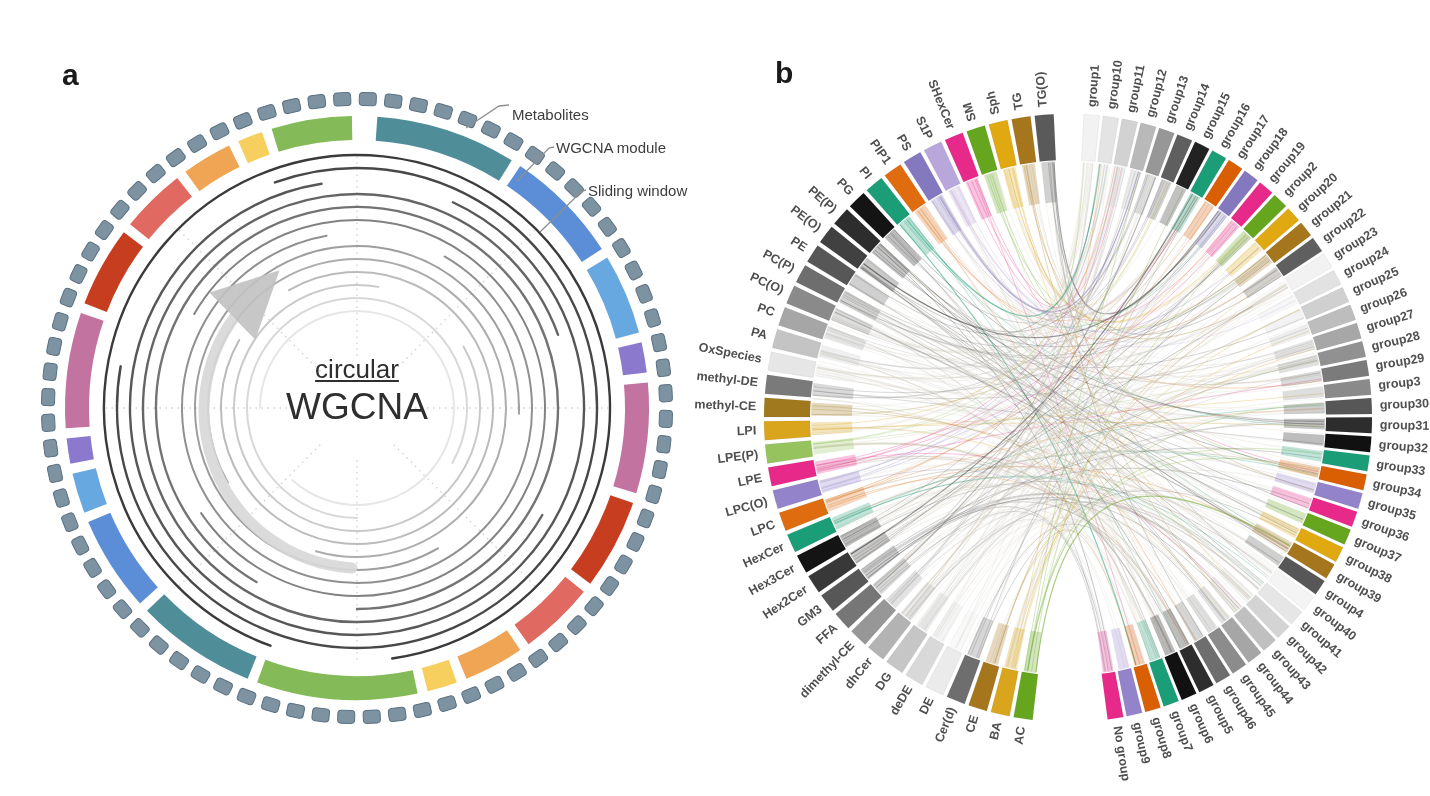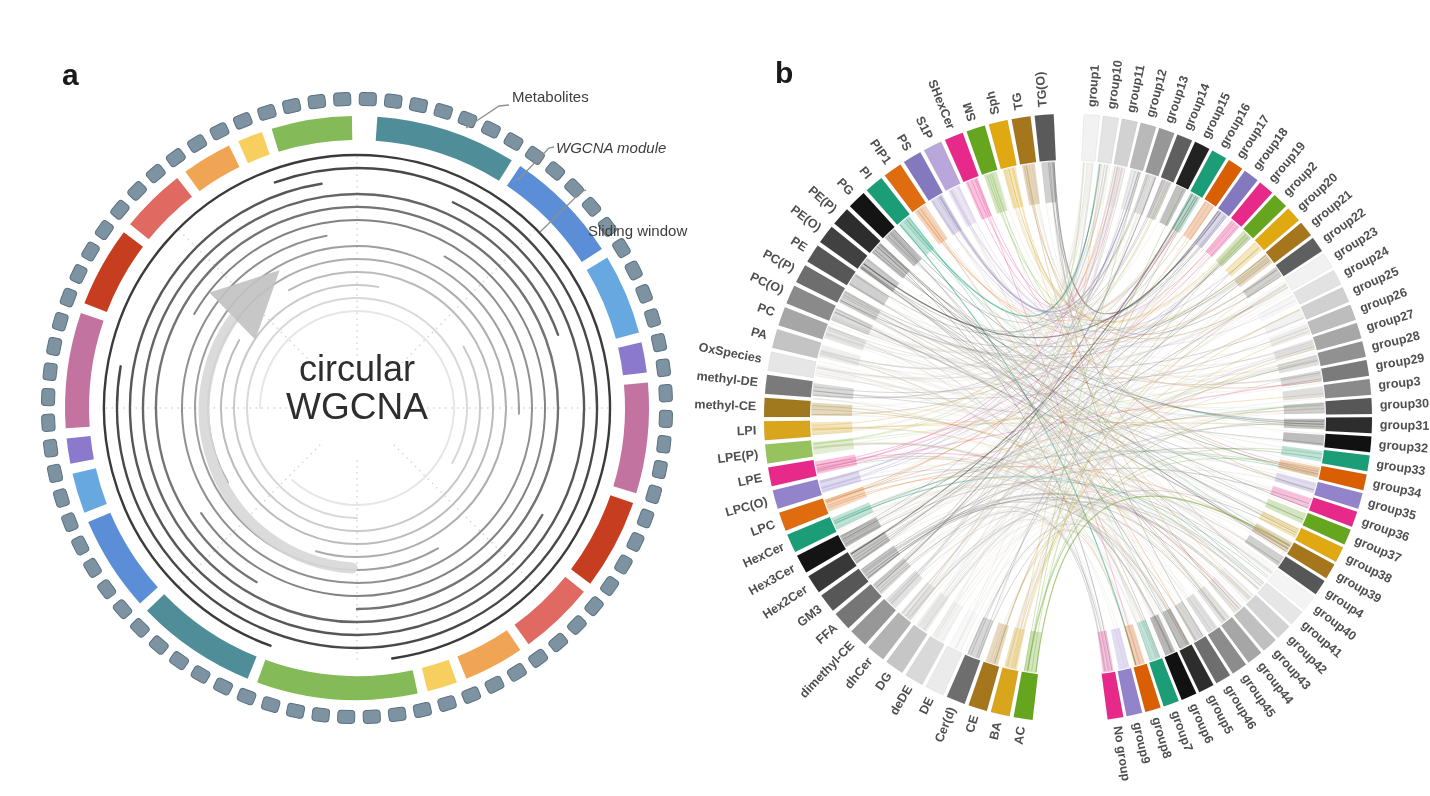--- a/index.html
+++ b/index.html
@@ -11,21 +11,21 @@
   .panel-letter{
     position:absolute;font-size:30px;font-weight:bold;color:#1a1a1a;
   }
   .anno{
     position:absolute;font-size:15px;color:#3d3d3d;white-space:nowrap;
   }
   .center-title{
     position:absolute;left:357px;top:352px;transform:translateX(-50%);
     text-align:center;color:#2e2e2e;
   }
-  .center-title .l1{font-size:36px;line-height:34px;}
+  .center-title .l1{font-size:26px;line-height:34px;text-decoration:underline;}
   .center-title .l2{font-size:37px;line-height:42px;}
 </style>
 </head>
 <body>
 
 <div class="canvas">
 
   <svg id="fig" width="1430" height="796" viewBox="0 0 1430 796">
       <line x1="357.00" y1="356.00" x2="357.00" y2="156.00" stroke="#d2d2d2" stroke-width="1.4" stroke-dasharray="1.5 4.5"></line>
       <line x1="393.77" y1="371.23" x2="535.19" y2="229.81" stroke="#d2d2d2" stroke-width="1.4" stroke-dasharray="1.5 4.5"></line>
@@ -743,21 +743,21 @@
       <path d="M 1142.16 712.82 A 304 304 0 0 1 1126.63 716.29 L 1117.76 671.16 A 258 258 0 0 0 1130.94 668.21 Z" fill="#9383cb" stroke="rgba(0,0,0,0.10)" stroke-width="0.5"></path>
       <text transform="translate(1136.16,722.46) rotate(77.38)" text-anchor="start" font-size="12.5" font-weight="700" fill="#4f4f4f" dominant-baseline="middle">group9</text>
       <path d="M 1113.51 670.94 A 257 257 0 0 1 1102.88 672.62 L 1097.31 632.00 A 216 216 0 0 0 1106.25 630.59 Z" fill="#e7298a" opacity="0.28"></path>
       <path d="M 1123.40 716.91 A 304 304 0 0 1 1107.68 719.40 L 1101.68 673.79 A 258 258 0 0 0 1115.02 671.68 Z" fill="#e7298a" stroke="rgba(0,0,0,0.10)" stroke-width="0.5"></path>
       <text transform="translate(1116.81,726.16) rotate(81.00)" text-anchor="start" font-size="12.5" font-weight="700" fill="#4f4f4f" dominant-baseline="middle">No group</text>
     </svg>
 
   <span class="panel-letter" style="left:62px;top:58px;">a</span>
   <span class="panel-letter" style="left:775px;top:56px;">b</span>
 
-  <span class="anno" style="left:512px;top:88px;">Metabolites</span>
-  <span class="anno" style="left:556px;top:139px;font-style:italic;">WGCNA module</span>
-  <span class="anno" style="left:588px;top:182px;margin-top:40px;">Sliding window</span>
+  <span class="anno" style="left:512px;top:106px;">Metabolites</span>
+  <span class="anno" style="left:556px;top:139px;">WGCNA module</span>
+  <span class="anno" style="left:588px;top:182px;">Sliding window</span>
 
   <div class="center-title">
     <div class="l1">circular</div>
     <div class="l2">WGCNA</div>
   </div>
 </div>
 
 </body></html>

